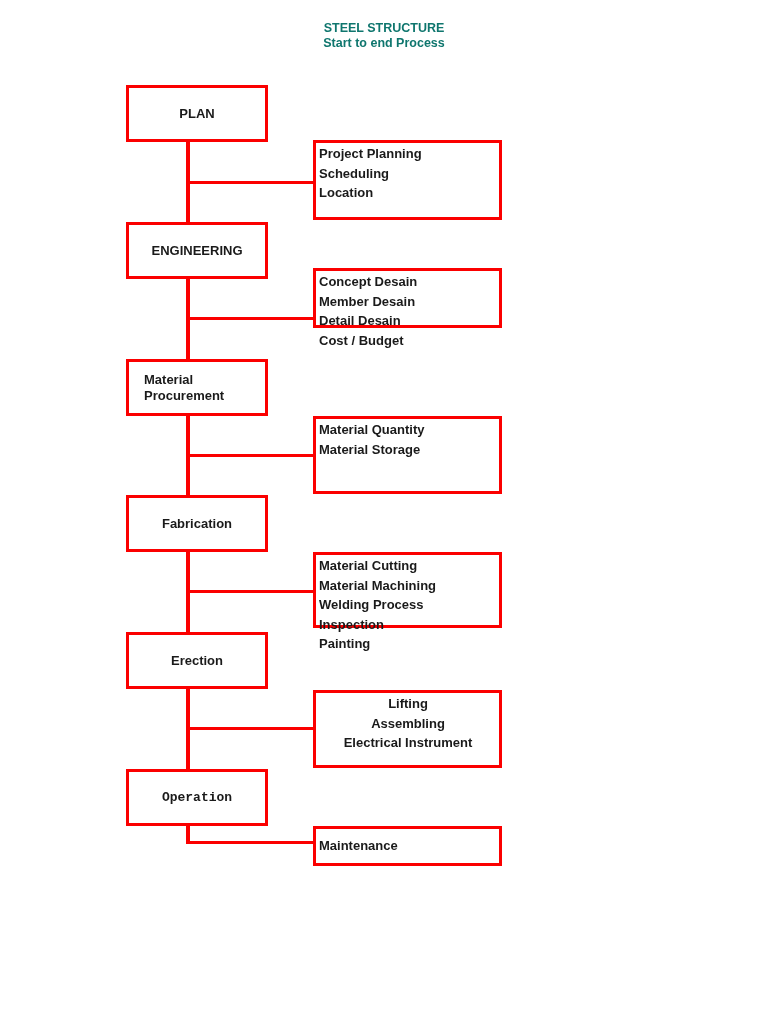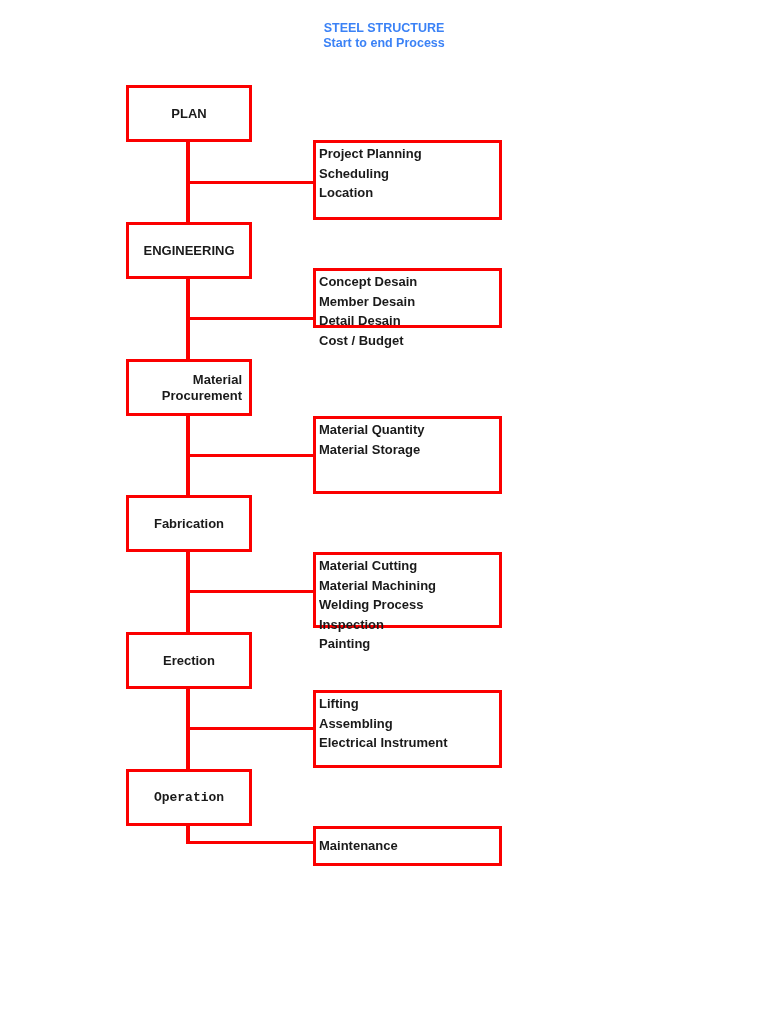--- a/index.html
+++ b/index.html
@@ -15,33 +15,33 @@
   }
   .title {
     position: absolute;
     top: 21px;
     left: 0;
     width: 768px;
     text-align: center;
     font-size: 12.5px;
     font-weight: bold;
     line-height: 14.5px;
-    color: #3b82f6;
+    color: #0f766e;
   }
   .stage {
     position: absolute;
     left: 126px;
-    width: 126px;
+    width: 142px;
     height: 57px;
     border: 3px solid #fb0000;
     background: #ffffff;
     display: flex;
     align-items: center;
     justify-content: center;
-    text-align: right;
+    text-align: left;
     font-size: 13px;
     font-weight: bold;
     line-height: 16px;
   }
   .stage span { display: block; max-width: 106px; }
   .detail {
     position: absolute;
     left: 313px;
     width: 189px;
     border: 3px solid #fb0000;
@@ -132,21 +132,21 @@
   </div>
 
   <div class="detail" style="top:552px;height:76px;">
     <div>Material Cutting</div>
     <div>Material Machining</div>
     <div>Welding Process</div>
     <div>Inspection</div>
     <div>Painting</div>
   </div>
 
-  <div class="detail" style="top:690px;height:78px;">
+  <div class="detail" style="top:690px;height:78px;text-align:center;">
     <div>Lifting</div>
     <div>Assembling</div>
     <div>Electrical Instrument</div>
   </div>
 
   <div class="detail center" style="top:826px;height:40px;">
     <div>Maintenance</div>
   </div>
 
 </div>

